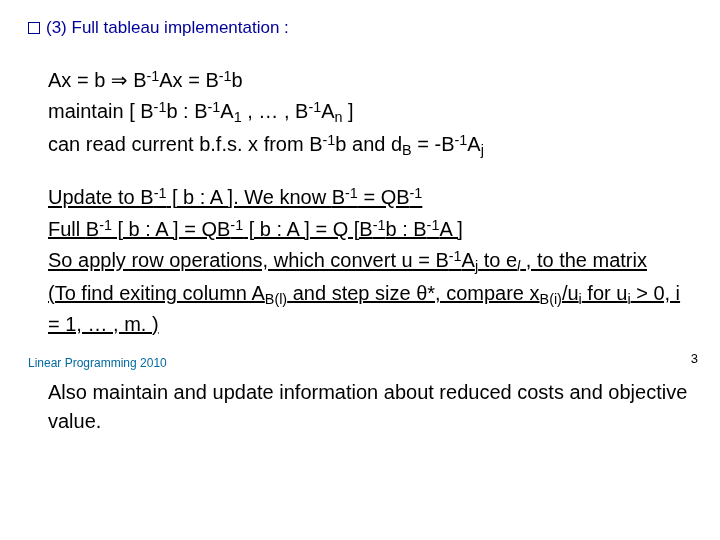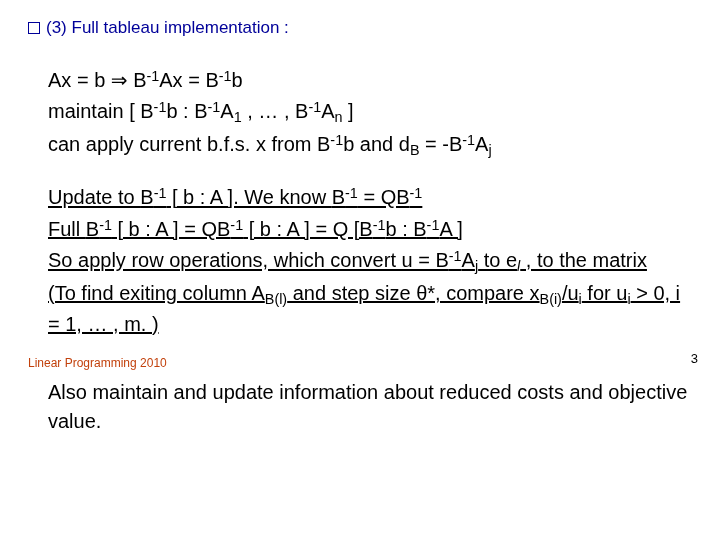--- a/index.html
+++ b/index.html
@@ -43,21 +43,21 @@
   .block { margin-bottom: 22px; }
   .block2 { margin-bottom: 39px; text-decoration: underline; }
   .u { text-decoration: underline; }
   sub { font-size: 0.72em; vertical-align: -0.25em; }
   sup { font-size: 0.72em; vertical-align: 0.45em; }
   .footer {
     position: absolute;
     bottom: 14px;
     left: 28px;
     font-size: 12px;
-    color: #c2410c;
+    color: #0369a1;
   }
   .pagenum {
     position: absolute;
     bottom: 18px;
     right: 22px;
     font-size: 13px;
     color: #000000;
   }
   .line { margin: 0 0 2px 0; }
 </style>
@@ -73,21 +73,21 @@
   <div class="body">
 
     <div class="block">
       <div class="line">
         <span>Ax = b   </span><span>⇒</span><span>    B</span><sup>-1</sup><span>Ax = B</span><sup>-1</sup><span>b</span>
       </div>
       <div class="line">
         <span>maintain  [ B</span><sup>-1</sup><span>b : B</span><sup>-1</sup><span>A</span><sub>1</sub><span> , … , B</span><sup>-1</sup><span>A</span><sub>n</sub><span> ]</span>
       </div>
       <div class="line">
-        <span>can apply current b.f.s.  x  from  B</span><sup>-1</sup><span>b  and  d</span><sub>B</sub><span> = -B</span><sup>-1</sup><span>A</span><sub>j</sub>
+        <span>can read current b.f.s.  x  from  B</span><sup>-1</sup><span>b  and  d</span><sub>B</sub><span> = -B</span><sup>-1</sup><span>A</span><sub>j</sub>
       </div>
     </div>
 
     <div class="block2">
       <div class="line">
         <span>Update to  </span><span class="u">B</span><sup>-1</sup><span> [ b : A ].    We know  </span><span class="u">B</span><sup>-1</sup><span> = QB</span><sup>-1</sup>
       </div>
       <div class="line">
         <span>Full </span><span class="u">B</span><sup>-1</sup><span> [ b : A ] = QB</span><sup>-1</sup><span> [ b : A ] = Q [B</span><sup>-1</sup><span>b : B</span><sup>-1</sup><span>A ]</span>
       </div>

